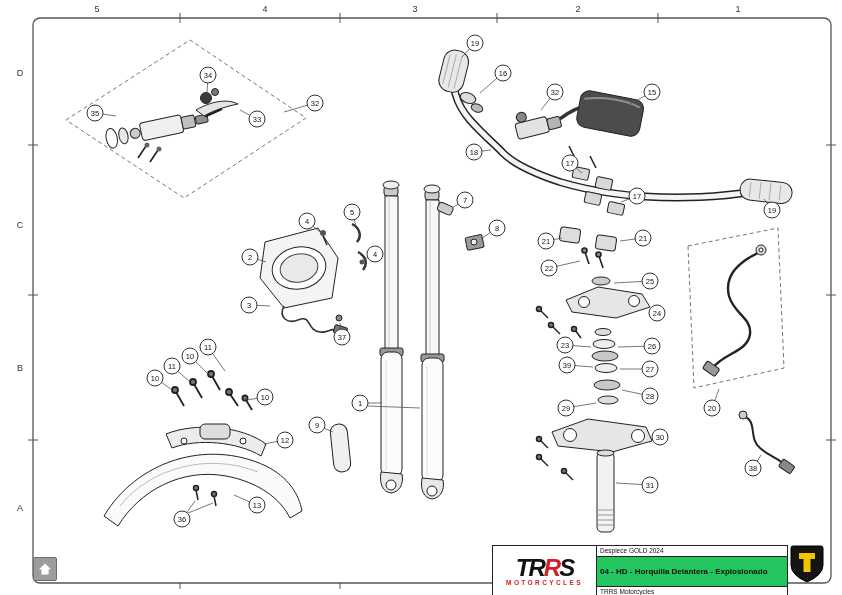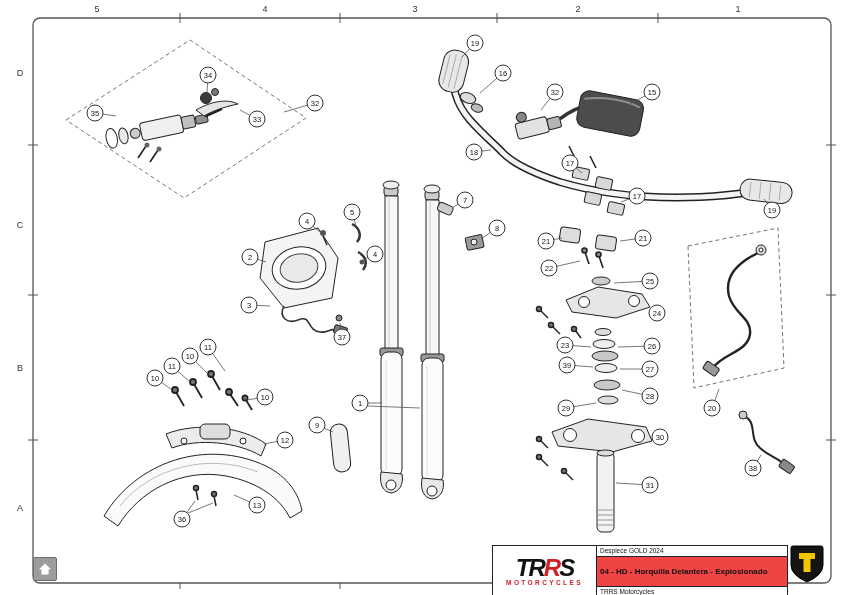--- a/index.html
+++ b/index.html
@@ -490,21 +490,21 @@
 <div class="grid-label" style="left:14px;top:363px">B</div>
 <div class="grid-label" style="left:14px;top:503px">A</div>
 
 <div class="title-block">
   <div class="logo-cell">
     <div class="logo-word"><span>TR</span><span class="logo-red" style="color: rgb(210, 31, 38);">R</span><span>S</span></div>
     <div class="logo-sub logo-red" style="color: rgb(210, 31, 38);">MOTORCYCLES</div>
   </div>
   <div class="tb-rows">
     <div class="tb-row1">Despiece GOLD 2024</div>
-    <div class="tb-row2" style="background: #ef4444;">
+    <div class="tb-row2" style="background: #22c55e;">
         <span>04 - HD - Horquilla Delantera - Explosionado</span>
       </div>
     <div class="tb-row3">TRRS Motorcycles</div>
   </div>
 </div>
 
 <div class="home-btn">
   <svg width="16" height="16" viewBox="0 0 16 16">
     <path d="M2 8.2 L8 2.6 L14 8.2 H11.6 V13.5 H4.4 V8.2 Z" fill="#fff"></path>
   </svg>

